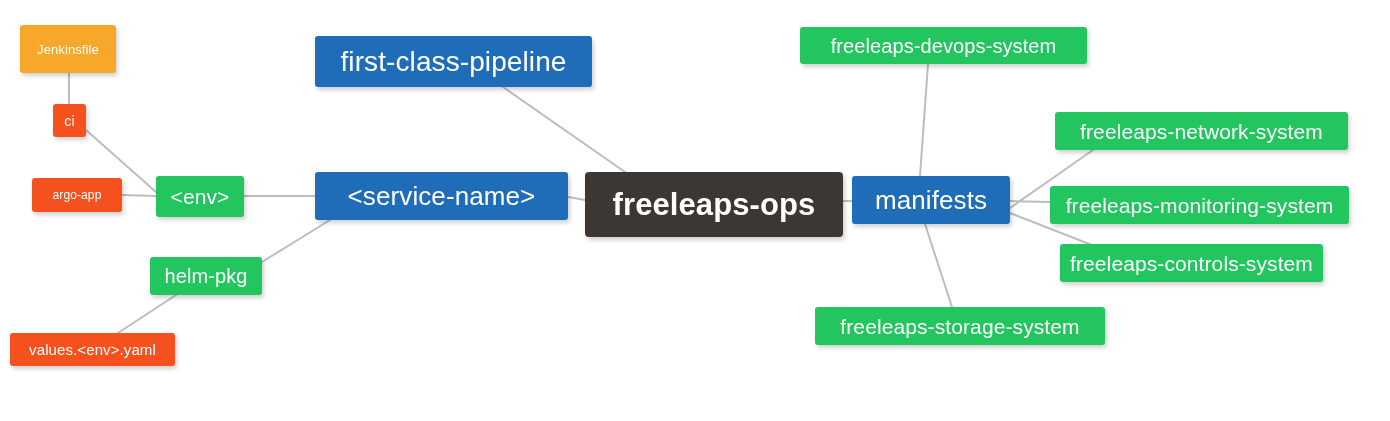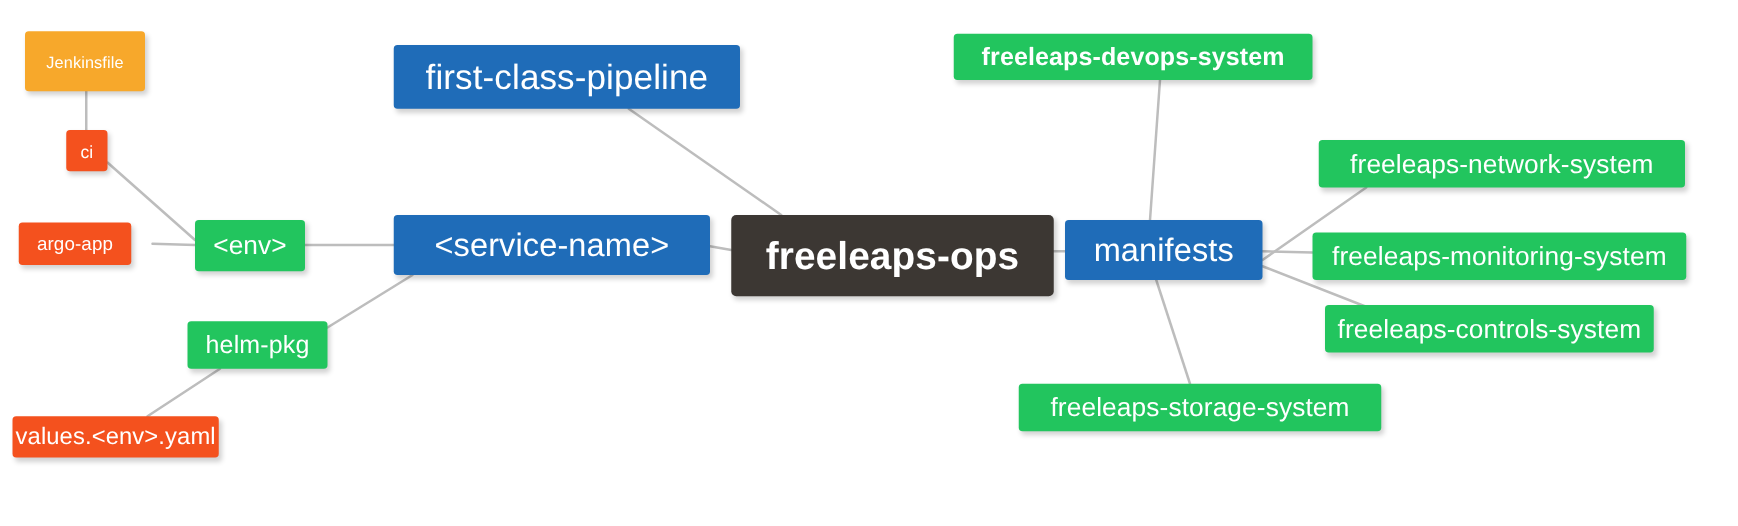--- a/index.html
+++ b/index.html
@@ -70,45 +70,45 @@
       <line x1="925" y1="224" x2="952" y2="307" stroke="#bdbdbd" stroke-width="2" stroke-linecap="round"></line>
     </svg>
 
   <div id="node-layer">
       <div class="node" style="left: 20px; top: 25px; width: 96px; height: 48px; background: rgb(247, 168, 43); font-size: 13px;">
         <span class="node-label">Jenkinsfile</span>
       </div>
       <div class="node" style="left: 53px; top: 104px; width: 33px; height: 33px; background: rgb(244, 81, 30); font-size: 14px;">
         <span class="node-label">ci</span>
       </div>
-      <div class="node" style="left: 15px; top: 178px; width: 90px; height: 34px; background: rgb(244, 81, 30); font-size: 15px;">
+      <div class="node" style="left: 32px; top: 178px; width: 90px; height: 34px; background: rgb(244, 81, 30); font-size: 12px;">
         <span class="node-label">argo-app</span>
       </div>
       <div class="node" style="left: 156px; top: 176px; width: 88px; height: 41px; background: rgb(34, 197, 94); font-size: 21px;">
         <span class="node-label">&lt;env&gt;</span>
       </div>
       <div class="node" style="left: 150px; top: 257px; width: 112px; height: 38px; background: rgb(34, 197, 94); font-size: 20px;">
         <span class="node-label">helm-pkg</span>
       </div>
-      <div class="node" style="left: 10px; top: 333px; width: 165px; height: 33px; background: rgb(244, 81, 30); font-size: 19px;">
+      <div class="node" style="left: 10px; top: 333px; width: 165px; height: 33px; background: rgb(244, 81, 30); font-size: 15px;">
         <span class="node-label">values.&lt;env&gt;.yaml</span>
       </div>
       <div class="node" style="left: 315px; top: 36px; width: 277px; height: 51px; background: rgb(31, 108, 184); font-size: 28px;">
         <span class="node-label">first-class-pipeline</span>
       </div>
       <div class="node" style="left: 315px; top: 172px; width: 253px; height: 48px; background: rgb(31, 108, 184); font-size: 26px; text-align: center;">
         <span class="node-label">&lt;service-name&gt;</span>
       </div>
       <div class="node n-root" style="left: 585px; top: 172px; width: 258px; height: 65px; background: rgb(60, 55, 51); font-size: 31px;">
         <span class="node-label">freeleaps-ops</span>
       </div>
       <div class="node" style="left: 852px; top: 176px; width: 158px; height: 48px; background: rgb(31, 108, 184); font-size: 26px;">
         <span class="node-label">manifests</span>
       </div>
-      <div class="node" style="left: 763px; top: 27px; width: 287px; height: 37px; background: rgb(34, 197, 94); font-size: 20px; font-weight: bold;">
+      <div class="node" style="left: 800px; top: 27px; width: 287px; height: 37px; background: rgb(34, 197, 94); font-size: 20px;">
         <span class="node-label">freeleaps-devops-system</span>
       </div>
       <div class="node" style="left: 1055px; top: 112px; width: 293px; height: 38px; background: rgb(34, 197, 94); font-size: 21px;">
         <span class="node-label">freeleaps-network-system</span>
       </div>
       <div class="node" style="left: 1050px; top: 186px; width: 299px; height: 38px; background: rgb(34, 197, 94); font-size: 21px;">
         <span class="node-label">freeleaps-monitoring-system</span>
       </div>
       <div class="node" style="left: 1060px; top: 244px; width: 263px; height: 38px; background: rgb(34, 197, 94); font-size: 21px;">
         <span class="node-label">freeleaps-controls-system</span>

